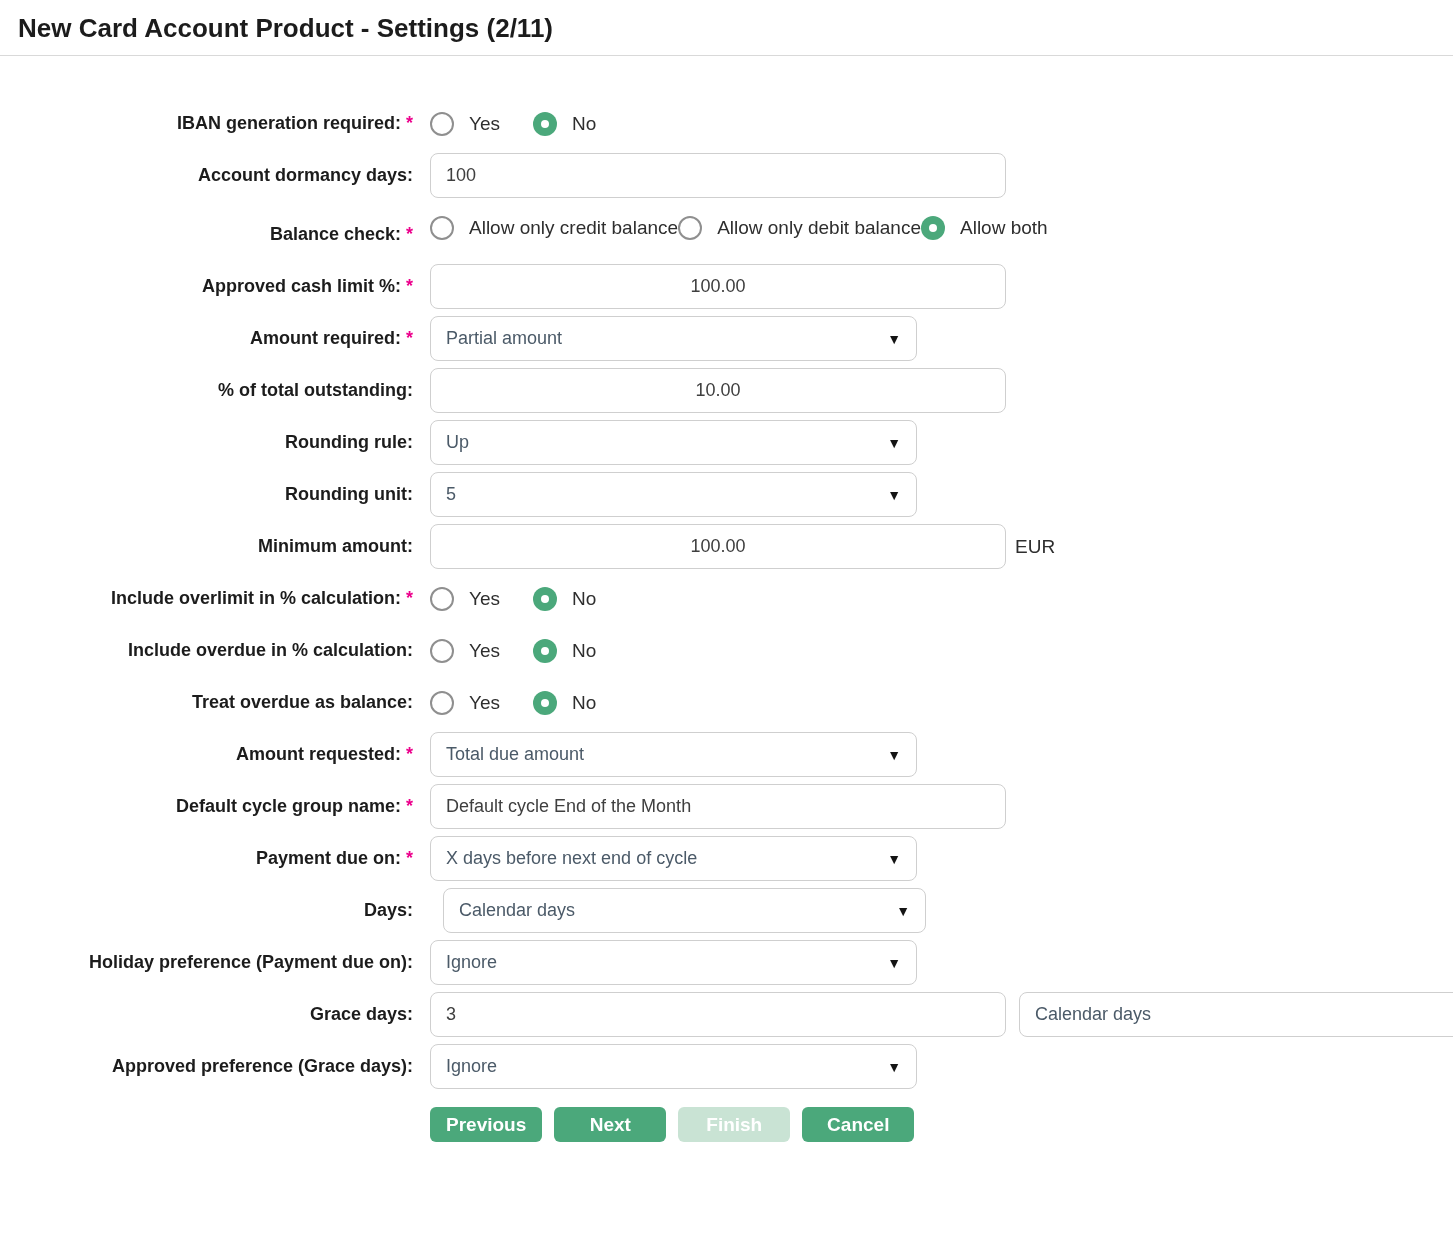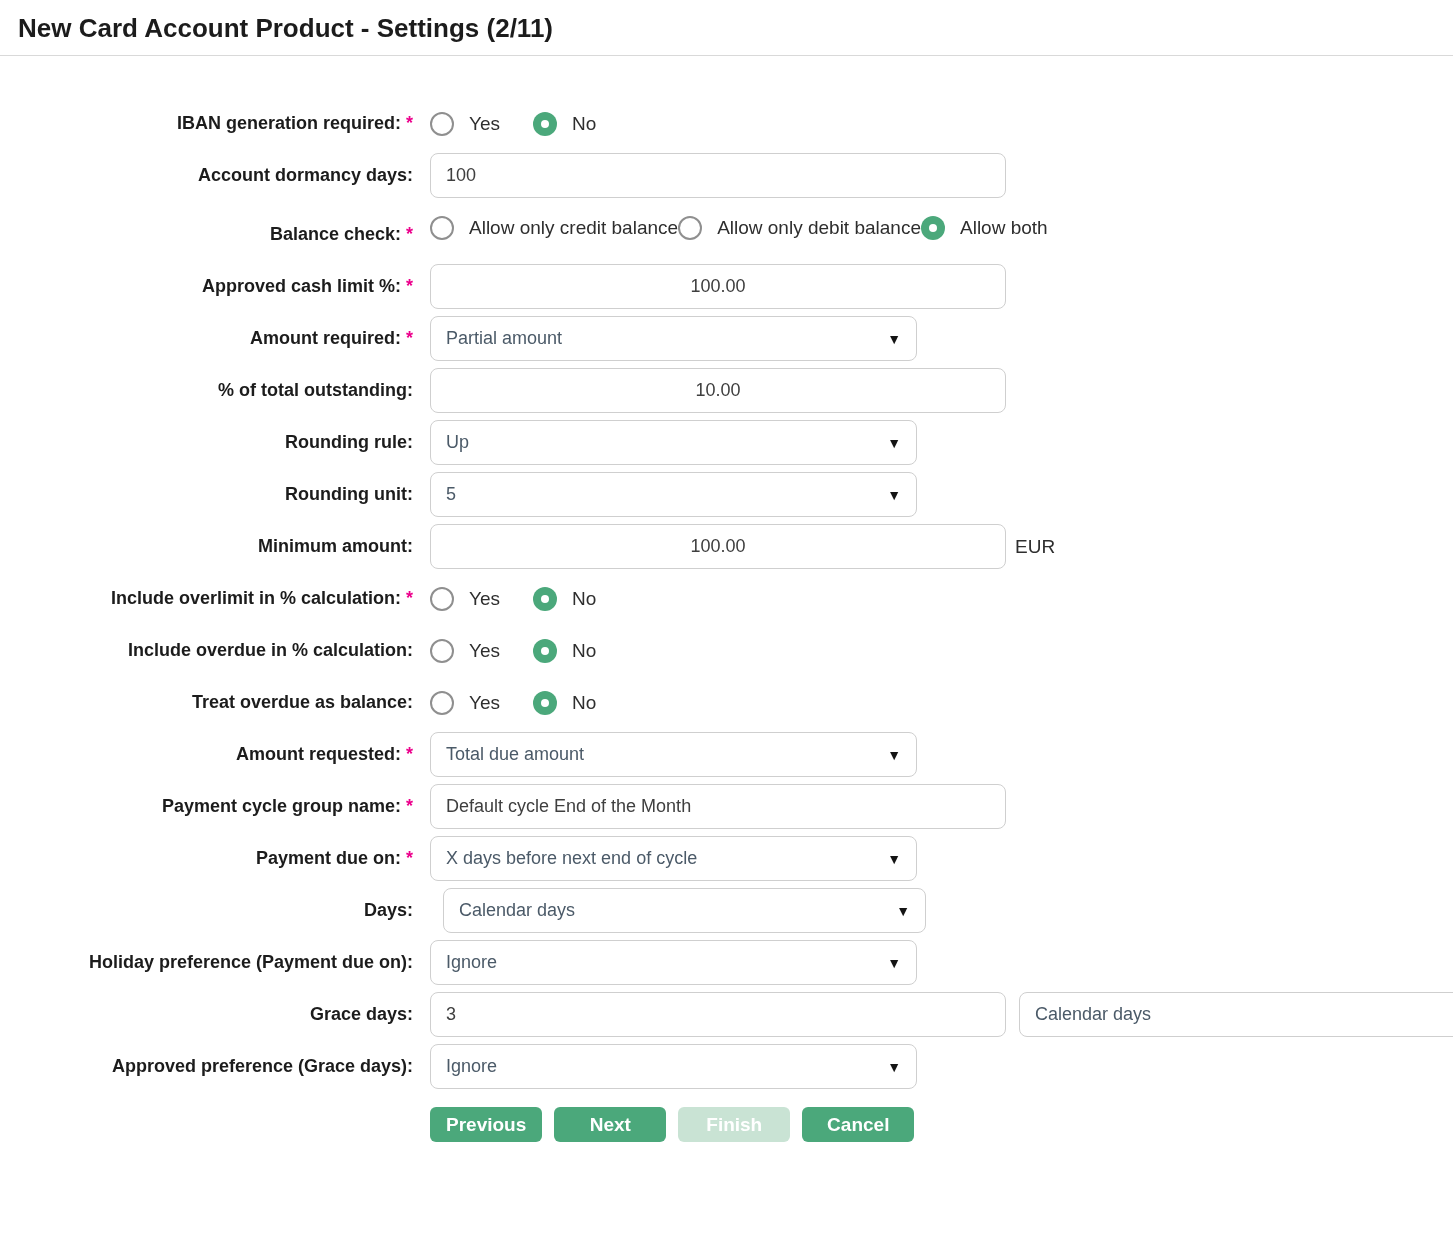--- a/index.html
+++ b/index.html
@@ -213,21 +213,21 @@
     <div class="label"><span>Amount requested:</span><span class="req">*</span></div>
     <div class="control">
       <div class="select">
         <span>Total due amount</span>
         <span class="caret">▼</span>
       </div>
     </div>
   </div>
 
   <div class="row">
-    <div class="label"><span>Payment cycle group name:</span><span class="req">*</span></div>
+    <div class="label"><span>Default cycle group name:</span><span class="req">*</span></div>
     <div class="control">
       <input class="text-input" type="text" value="Default cycle End of the Month" style="">
     </div>
   </div>
 
   <div class="row">
     <div class="label"><span>Payment due on:</span><span class="req">*</span></div>
     <div class="control">
       <div class="select">
         <span>X days before next end of cycle</span>

